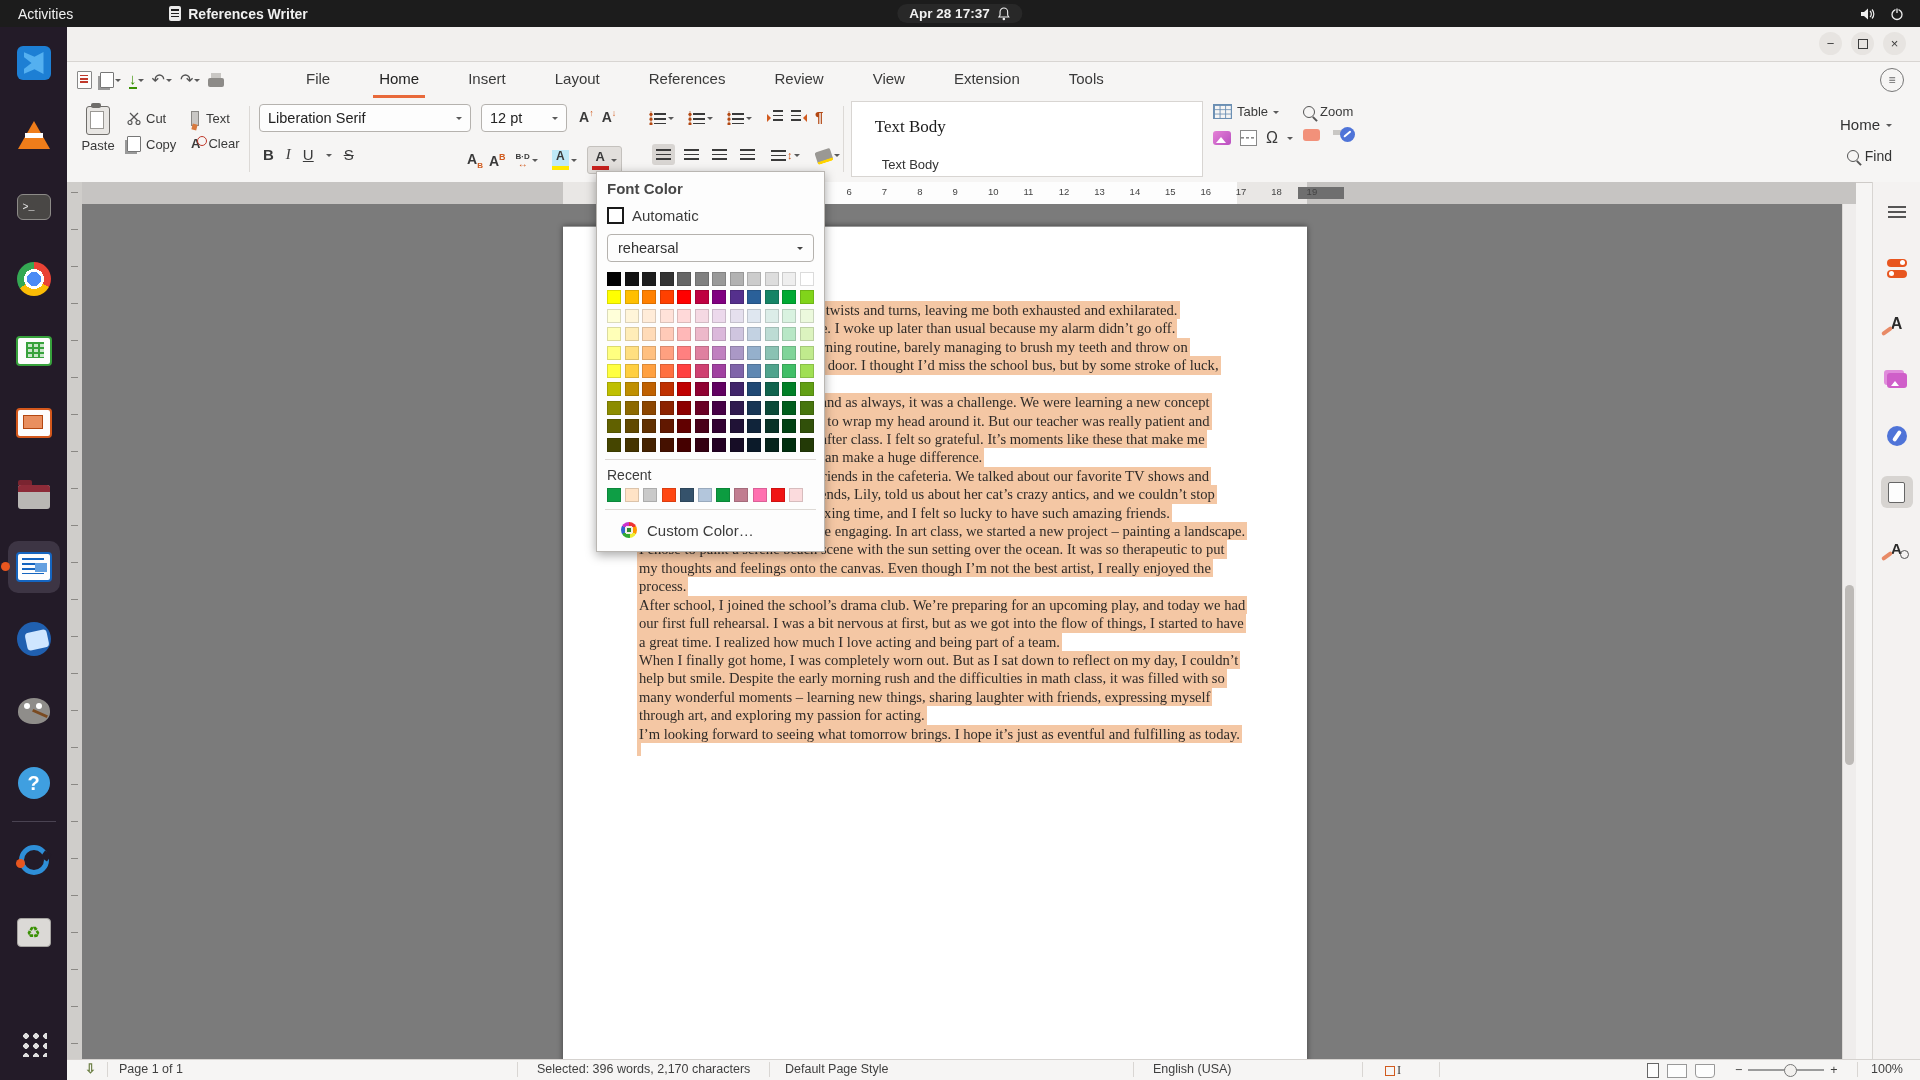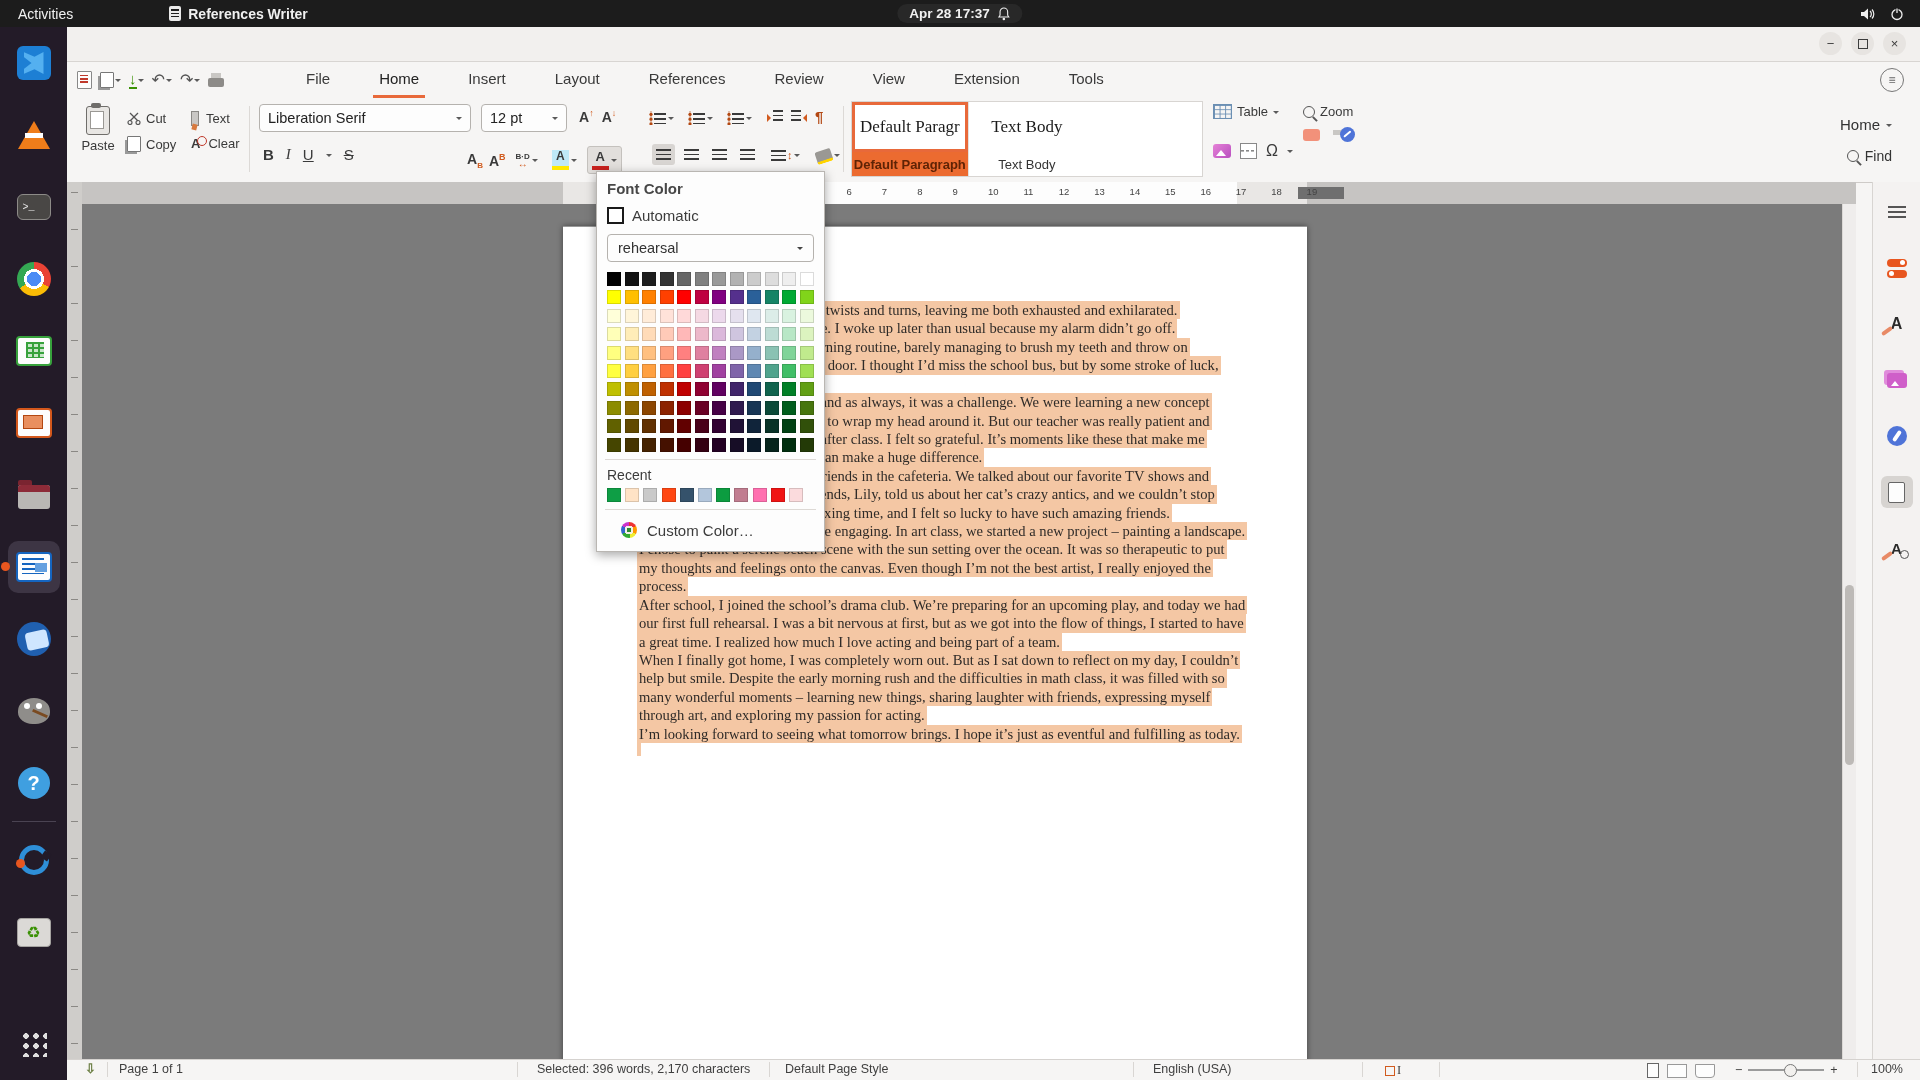--- a/index.html
+++ b/index.html
@@ -128,21 +128,21 @@
   
   .stylepanel{position:absolute;left:784px;top:3px;width:350px;height:74px;background:#fff;border:1px solid #d8d5d2;display:flex;}
   .stylecell{width:116.6px;border-right:1px solid #e4e1de;box-sizing:border-box;display:flex;flex-direction:column;}
   .stylecell:last-child{border-right:none;}
   .sprev{flex:1;display:flex;align-items:center;justify-content:center;font-family:"Liberation Serif",serif;font-size:17px;color:#1a1a1a;
     white-space:nowrap;overflow:hidden;}
   .sprev.hd{font-weight:bold;font-size:23px;font-family:"Liberation Sans",sans-serif;}
   .sname{height:24px;display:flex;align-items:center;justify-content:center;font-size:13px;color:#333;white-space:nowrap;overflow:hidden;}
   .stylecell.sel .sprev{border:3px solid #e8693a;}
   .stylecell.sel .sname{background:#ec6b30;color:#5f2305;font-weight:bold;}
-  .grp-insert{position:absolute;left:1146px;top:6px;display:flex;flex-direction:column;gap:23px;}
+  .grp-insert{position:absolute;left:1146px;top:6px;display:flex;flex-direction:column;gap:10px;}
   .ic-table{width:17px;height:13px;border:1px solid #6b8fb3;
     background:linear-gradient(#6b8fb3 1px,transparent 1px) 0 0/6px 4.3px,linear-gradient(90deg,#6b8fb3 1px,transparent 1px) 0 0/5.6px 5px;}
   .ic-img{width:18px;height:14px;border-radius:3px;background:linear-gradient(135deg,#e581d6,#b94fc0);position:relative;}
   .ic-img::after{content:"";position:absolute;left:3px;bottom:2px;border-left:5px solid transparent;border-right:5px solid transparent;border-bottom:6px solid #fff;}
   .ic-break{width:15px;height:14px;border:1px solid #888;background:
     repeating-linear-gradient(90deg,#888 0 3px,transparent 3px 5px) 0 6px/15px 1.6px no-repeat,#fff;}
   .omega{font-size:16px;}
   .grp-zoomtools{position:absolute;left:1236px;top:6px;display:flex;flex-direction:column;gap:8px;}
   .mag{width:10px;height:10px;border:1.8px solid #555;border-radius:50%;position:relative;display:inline-block;}
   .mag::after{content:"";position:absolute;right:-4px;bottom:-3px;width:6px;height:1.8px;background:#555;transform:rotate(45deg);}
@@ -459,24 +459,20 @@
             <span class="chev"></span>
           </span>
         <span class="btn">
             <span class="ic-fillcan"></span>
             <span class="chev"></span>
           </span>
       </div>
       <div class="tsep" style="left:776px;"></div>
 
       <div class="stylepanel">
-        <div class="stylecell sel">
-          <div class="sprev">Default Paragr</div>
-          <div class="sname">Default Paragraph</div>
-        </div>
         <div class="stylecell">
           <div class="sprev">Text Body</div>
           <div class="sname">Text Body</div>
         </div>
       </div>
 
       <div class="grp-insert">
         <div class="crow">
           <span class="ic-table"></span>
           <span>Table</span>

